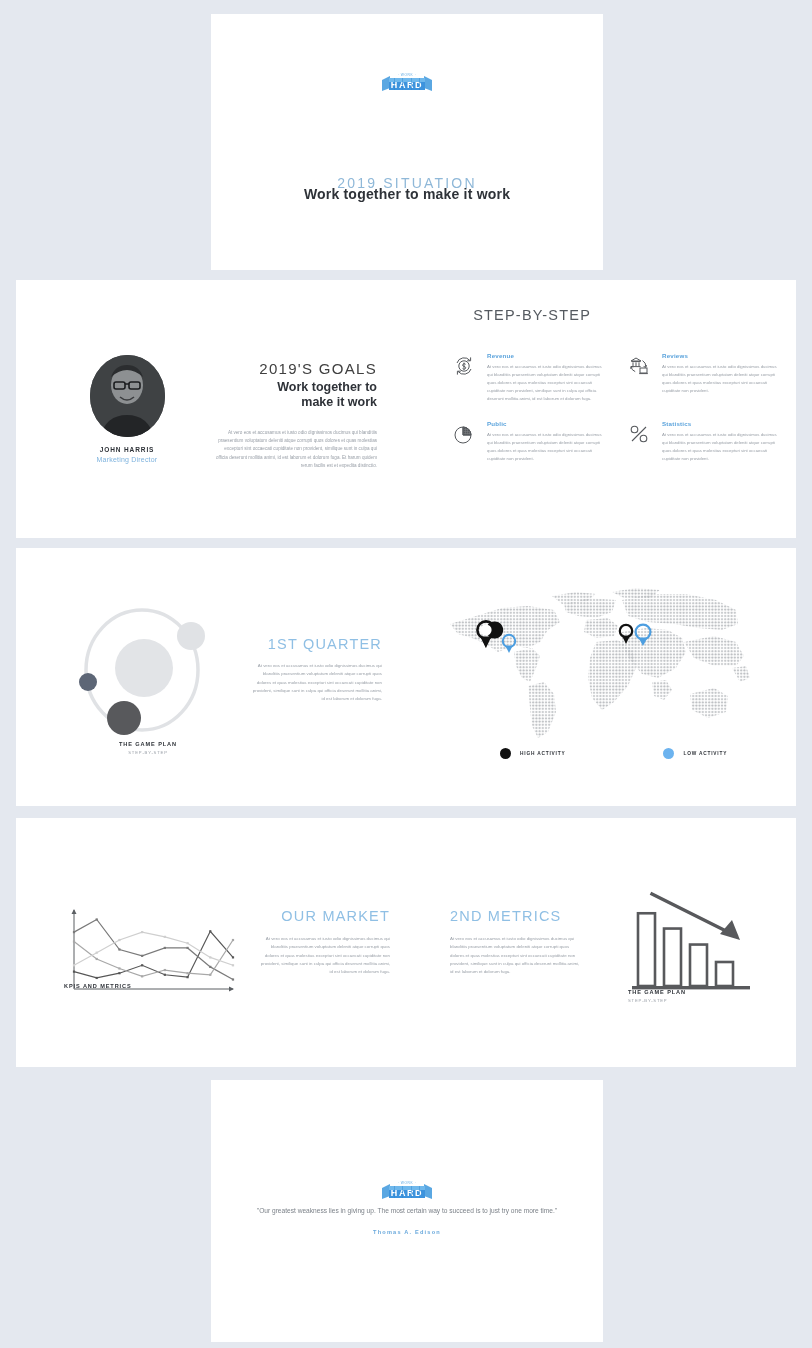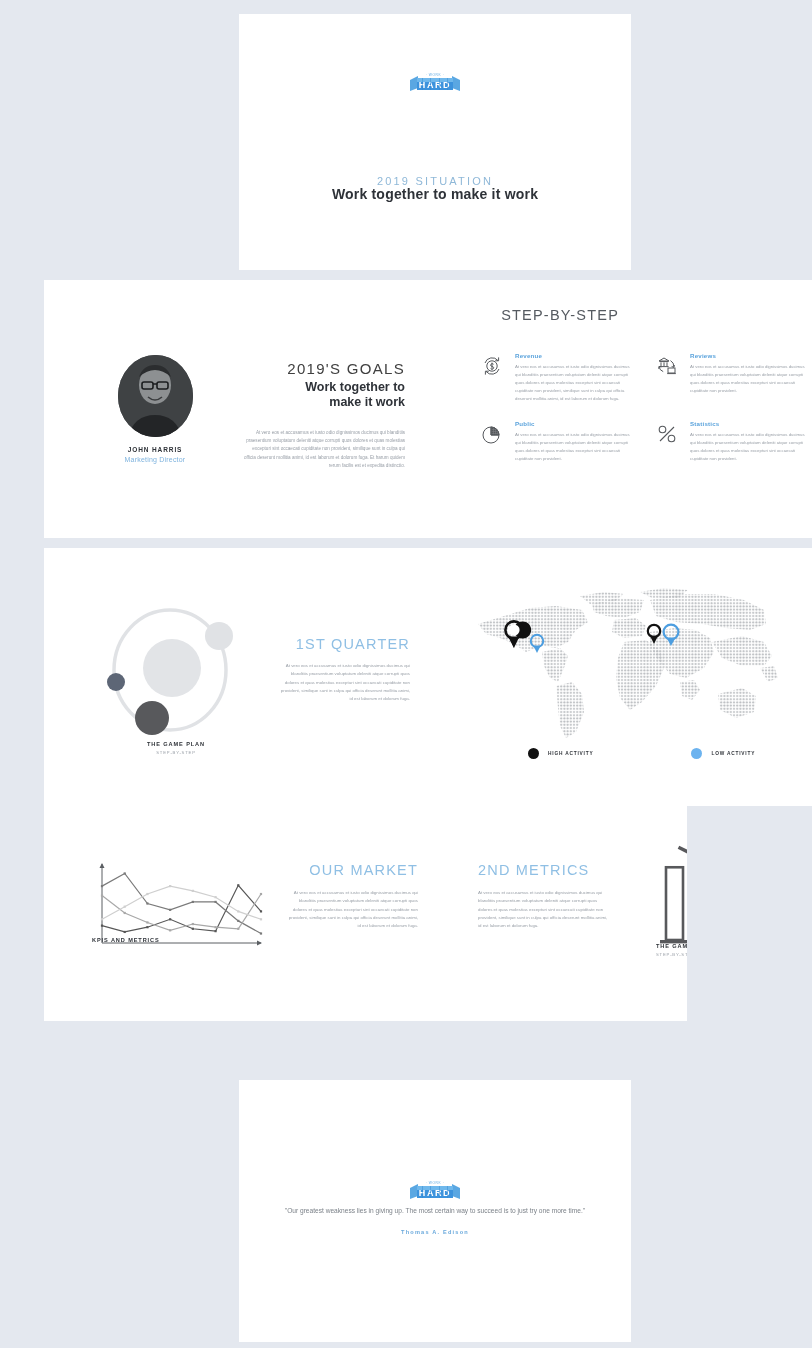--- a/index.html
+++ b/index.html
@@ -4,33 +4,33 @@
 <style>
   * { box-sizing: border-box; margin: 0; padding: 0; }
   html, body {
     width: 812px; height: 1348px;
     background: #e4e8ef;
     font-family: "Liberation Sans", sans-serif;
     overflow: hidden;
   }
   .deck { position: relative; width: 812px; height: 1348px; }
 
-  .slide { position: absolute; background: #ffffff; overflow: hidden; margin-left: 28px; }
+  .slide { position: absolute; background: #ffffff; overflow: hidden; }
 
   
   #slide-cover { left: 211px; top: 14px; width: 392px; height: 256px; }
   .cover-logo { position:absolute; left:0; right:0; top:56px; display:flex; justify-content:center; }
   .cover-title {
     position:absolute; left:0; right:0; top:126px; text-align:center;
     font-size:31px; letter-spacing:2.2px; color:#4a4f56; font-weight:300;
     font-family:"Liberation Sans", sans-serif;
   }
   .cover-sub {
     position:absolute; left:0; right:0; top:161px; text-align:center;
-    font-size:11px; letter-spacing:2.2px; color:#8fb8d8; font-weight:400;
+    font-size:14px; letter-spacing:2.2px; color:#8fb8d8; font-weight:400;
   }
   .cover-tag {
     position:absolute; left:0; right:0; top:172px; text-align:center;
     font-size:14px; color:#2e3238; font-weight:bold; letter-spacing:.2px;
   }
 
   
   .logo { position:relative; width:54px; height:26px; }
   .logo svg { display:block; }
 
@@ -76,21 +76,21 @@
   .q1-body { margin-top:10px; font-size:4.4px; line-height:1.9; color:#9aa0a8; }
 
   .map-wrap { position:absolute; left:420px; top:38px; width:320px; height:165px; }
   .legend { position:absolute; left:484px; top:200px; width:260px; display:flex; }
   .legend-item { display:flex; align-items:center; gap:9px; }
   .legend-item + .legend-item { margin-left:98px; }
   .legend-dot { width:11px; height:11px; border-radius:50%; }
   .legend-label { font-size:4.8px; font-weight:bold; letter-spacing:.8px; color:#2e3238; }
 
   
-  #slide-market { left:16px; top:772px; width:643px; height:249px; }
+  #slide-market { left:16px; top:818px; width:780px; height:249px; }
   .linechart { position:absolute; left:48px; top:88px; width:175px; height:95px; }
 
   .market-block { position:absolute; left:244px; top:90px; width:130px; text-align:right; }
   .q2-block { position:absolute; left:434px; top:90px; width:132px; text-align:left; }
   .sec-title { font-size:14.5px; letter-spacing:1.2px; color:#8fbfe4; font-weight:300; }
   .sec-body { margin-top:11px; font-size:4.4px; line-height:1.9; color:#9aa0a8; }
 
   .barchart { position:absolute; left:612px; top:66px; width:130px; height:115px; }
 
   

